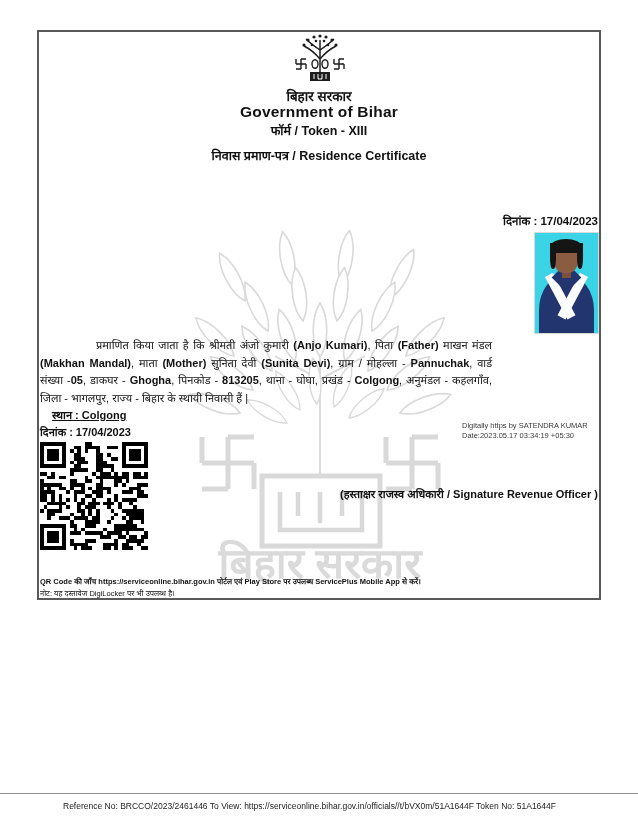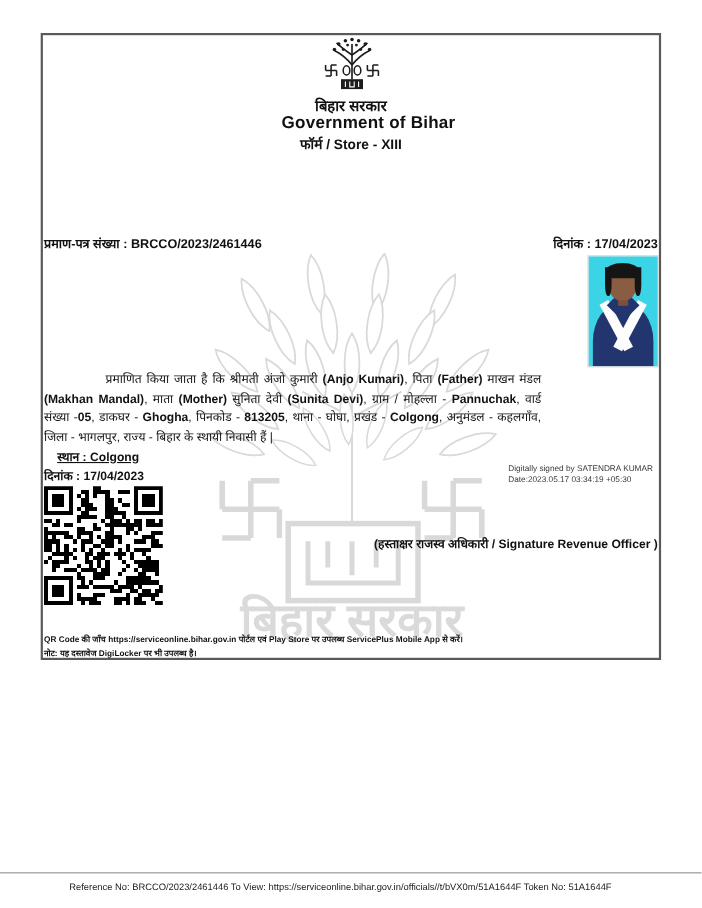--- a/index.html
+++ b/index.html
@@ -5,21 +5,21 @@
   * { margin:0; padding:0; box-sizing:border-box; }
   html,body { background:#ffffff; }
   body { font-family:"Liberation Sans","DejaVu Sans",sans-serif; color:#111; }
   .page { position:relative; width:638px; height:825px; background:#fff; overflow:hidden; }
   .cert-border { position:absolute; left:37px; top:30px; width:564px; height:570px; border:2px solid #58595b; background:transparent; }
   .abs { position:absolute; }
   .ctr { left:37px; width:564px; text-align:center; }
 
   .logo { position:absolute; left:288px; top:33px; width:64px; height:54px; }
   .h-hi   { top:87px;  font-size:13.5px; font-weight:bold; }
-  .h-en   { top:103px; font-size:15.5px; font-weight:bold; letter-spacing:.2px;margin-left:16px; }
+  .h-en   { top:103px; font-size:15.5px; font-weight:bold; letter-spacing:.2px; }
   .h-form { top:122px; font-size:12.5px; font-weight:bold; }
   .t1     { top:147px; font-size:12.5px; font-weight:bold; }
   .t2     { top:164px; font-size:12.5px; font-weight:bold; }
 
   .cert-no   { left:40px;  top:213px; font-size:11.5px; font-weight:bold; }
   .cert-date { right:40px; top:213px; font-size:11.5px; font-weight:bold; }
 
   .watermark { position:absolute; left:180px; top:230px; width:280px; height:355px; z-index:0; }
   .layer1 { z-index:1; }
 
@@ -40,21 +40,21 @@
   .place { left:52px; top:407px; font-size:11px; font-weight:bold; z-index:1;text-decoration:underline; }
   .idate { left:40px; top:424px; font-size:11px; font-weight:bold; z-index:1; }
 
   .qr { position:absolute; left:40px; top:442px; width:108px; height:108px; background:#fff; z-index:1; }
   .qr svg { width:100%; height:100%; shape-rendering:crispEdges; }
 
   .digisign { position:absolute; left:462px; top:421px; font-size:7.5px; line-height:9.5px; color:#3a3a3a; z-index:1; }
   .officer { right:40px; top:486px; font-size:11px; font-weight:bold; z-index:1;text-align:right; }
 
   .note1 { left:40px; top:576px; font-size:7.5px; font-weight:bold; z-index:1; }
-  .note2 { left:40px; top:588px; font-size:7.5px; font-weight:bold; z-index:1; }
+  .note2 { left:40px; top:588px; font-size:7.5px; font-weight:normal; z-index:1; }
 
   .footer-rule { position:absolute; left:0; top:793px; width:638px; height:1px; background:#8f8f8f; }
   .footer-ref { position:absolute; left:20px; top:801px; font-size:8.5px; color:#222;padding-left:43px; }
 </style>
 </head>
 <body>
 
 <div class="page">
 
   <svg class="watermark" viewBox="0 0 280 355">
@@ -141,23 +141,23 @@
       <path d="M46 31 H56 M51 26 V36 M51 26 H56 M56 31 V36 M51 36 H46 M46 31 V26"></path>
     </g>
     <rect x="22" y="39" width="20" height="9" fill="#1c1c1c"></rect>
     <g stroke="#ffffff" stroke-width="1" fill="none">
       <path d="M26 41 v5 M30 41 v5 h4 v-5 M38 41 v5"></path>
     </g>
   </svg>
 
   <div class="abs ctr h-hi layer1">बिहार सरकार</div>
   <div class="abs ctr h-en layer1">Government of Bihar</div>
-  <div class="abs ctr h-form layer1">फॉर्म / Store - XIII</div>
-
-  <div class="abs cert-no layer1">प्रमाण-पत्र संख्या : BRCCO/2023/2461446</div>
+  <div class="abs ctr h-form layer1">फॉर्म / Token - XIII</div>
+  <div class="abs ctr t1 layer1">निवास प्रमाण-पत्र / Residence Certificate</div>
+
   <div class="abs cert-date layer1">दिनांक : 17/04/2023</div>
 
   <div class="photo">
     <div class="p-body"></div>
     <div class="p-strap p-strap-l"></div>
     <div class="p-strap p-strap-r"></div>
     <div class="p-vneck"></div>
     <div class="p-neck"></div>
     <div class="p-face"></div>
     <div class="p-hair"></div>
@@ -497,21 +497,21 @@
         <path fill-rule="evenodd" d="M0 0h7v7h-7z M1 1v5h5v-5z"></path>
         <rect x="2" y="2" width="3" height="3"></rect>
         <path fill-rule="evenodd" d="M22 0h7v7h-7z M23 1v5h5v-5z"></path>
         <rect x="24" y="2" width="3" height="3"></rect>
         <path fill-rule="evenodd" d="M0 22h7v7h-7z M1 23v5h5v-5z"></path>
         <rect x="2" y="24" width="3" height="3"></rect>
       </svg>
   </div>
 
   <div class="digisign">
-    <div>Digitally signed by SATENDRA KUMAR</div>
+    <div>Digitally https by SATENDRA KUMAR</div>
     <div>Date:2023.05.17 03:34:19 +05:30</div>
   </div>
 
   <div class="abs officer">(हस्ताक्षर राजस्व अधिकारी / Signature Revenue Officer )</div>
 
   <div class="abs note1">QR Code की जाँच https://serviceonline.bihar.gov.in पोर्टल एवं Play Store पर उपलब्ध ServicePlus Mobile App से करें।</div>
   <div class="abs note2">नोट: यह दस्तावेज DigiLocker पर भी उपलब्ध है।</div>
 
   <div class="footer-rule"></div>
   <div class="footer-ref">Reference No: BRCCO/2023/2461446 To View: https://serviceonline.bihar.gov.in/officials//t/bVX0m/51A1644F Token No: 51A1644F</div>

